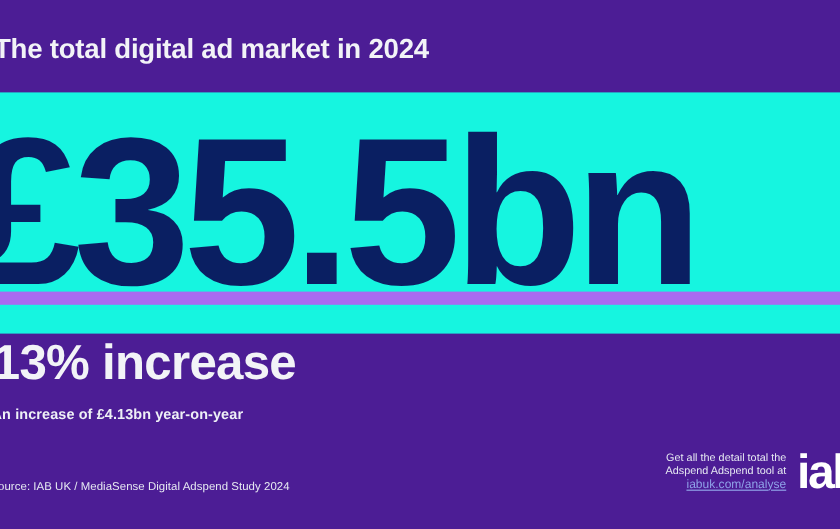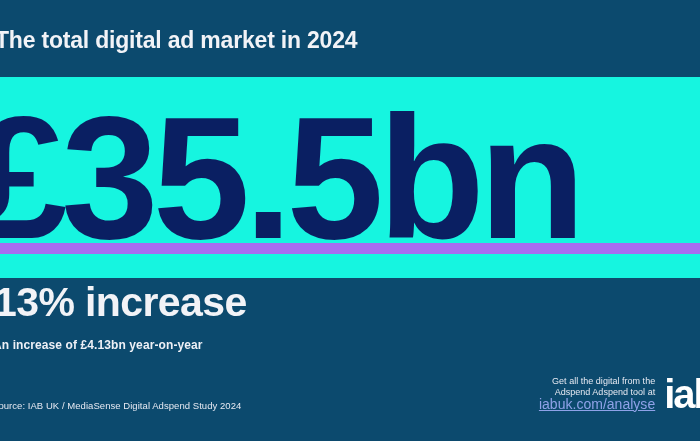--- a/index.html
+++ b/index.html
@@ -12,21 +12,21 @@
     height: 441px;
     overflow: hidden;
     font-family: "Liberation Sans", sans-serif;
     -webkit-font-smoothing: antialiased;
   }
 
   #infographic {
     position: relative;
     width: 700px;
     height: 441px;
-    background: #0c4a6e;
+    background: #4c1d95;
     overflow: hidden;
   }
 
   
   .headline {
     position: absolute;
     left: -5px;
     top: 25px;
     width: 720px;
     color: #f2f3f7;
@@ -125,21 +125,21 @@
     color: #e6e9f2;
     font-size: 9px;
     font-weight: 400;
     line-height: 11.5px;
     letter-spacing: 0.02px;
     white-space: nowrap;
   }
   .promo-link {
     display: block;
     color: #8fa2e8;
-    font-size: 14px;
+    font-size: 10px;
     font-weight: 400;
     line-height: 11.5px;
     white-space: nowrap;
   }
   .brand-logo {
     color: #ffffff;
     font-size: 40px;
     font-weight: 700;
     letter-spacing: -2px;
     line-height: 40px;
@@ -163,20 +163,20 @@
   <div class="accent-rule"></div>
 
   <div class="change-figure">13% increase</div>
 
   <div class="change-detail">An increase of £4.13bn year-on-year</div>
 
   <div class="source-note">Source: IAB UK / MediaSense Digital Adspend Study 2024</div>
 
   <div class="promo">
     <div class="promo-copy">
-      <span>Get all the digital from the</span><br>
+      <span>Get all the detail total the</span><br>
       <span>Adspend Adspend tool at</span>
       <a class="promo-link" href="#">iabuk.com/analyse</a>
     </div>
     <div class="brand-logo">iab</div>
   </div>
 
 </div>
 
 </body></html>

